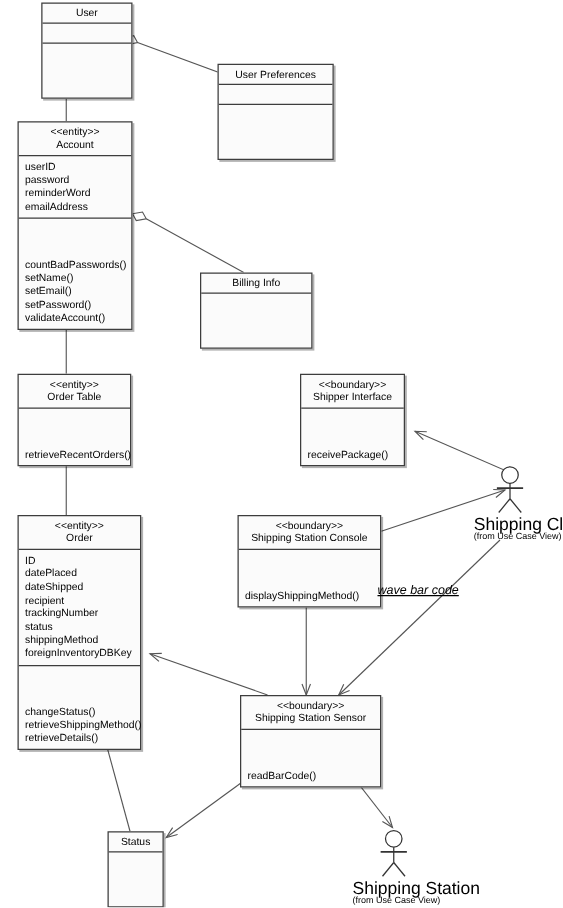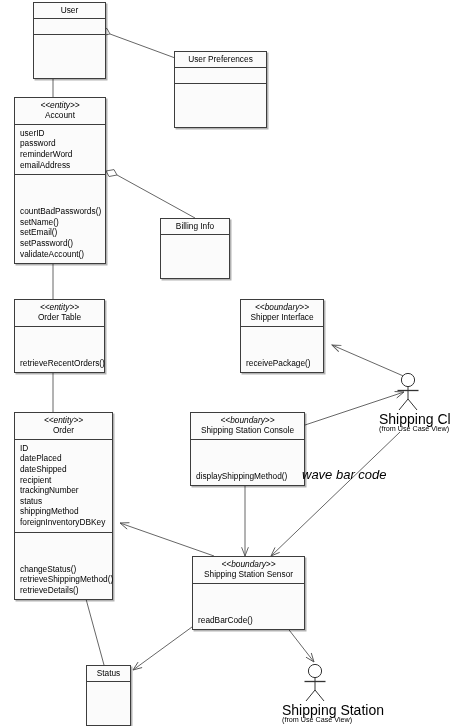--- a/index.html
+++ b/index.html
@@ -33,21 +33,21 @@
     box-shadow: 1.5px 1.5px 0 rgba(0,0,0,0.30);
   }
   .cls-header {
     padding: 2px 4px 3px 4px;
     text-align: center;
     font-size: 8.3px;
     line-height: 10.4px;
     color: #000;
     border-bottom: 1px solid #3d3d3d;
   }
-  .stereotype { display: block; font-style: italic; }
+  .stereotype { display: block; }
   .cls-name { display: block; }
   .cls-compartment {
     padding: 3px 5px 4px 5px;
     font-size: 8.3px;
     line-height: 10.6px;
     color: #000;
     border-bottom: 1px solid #3d3d3d;
     text-align: left;
   }
   .cls-compartment:last-child { border-bottom: none; margin-top: 28px; }
@@ -67,24 +67,25 @@
     white-space: nowrap;
   }
   .actor .actor-sub {
     font-size: 7.2px;
     line-height: 9px;
     color: #000;
     white-space: nowrap;
   }
   .edge-label {
     position: absolute;
-    font-size: 13px;
+    font-size: 10px;
     font-style: italic;
     color: #000;
     white-space: nowrap;
+    text-decoration: underline;
   }
 </style>
 </head>
 <body>
 
 <div id="diagram">
 
   <svg id="edge-layer" viewBox="0 0 450 726" xmlns="http://www.w3.org/2000/svg">
     <defs>
       <marker id="arrowOpen" markerWidth="11" markerHeight="11" refX="9.4" refY="4" orient="auto" markerUnits="userSpaceOnUse">
@@ -178,21 +179,21 @@
     </div>
     <div class="cls-compartment">
       <div class="row">countBadPasswords()</div>
       <div class="row">setName()</div>
       <div class="row">setEmail()</div>
       <div class="row">setPassword()</div>
       <div class="row">validateAccount()</div>
     </div>
   </div>
 
-  <div class="uml-class" style="left:160px; top:218px; width:70px;">
+  <div class="uml-class" style="left:160px; top:218px; width:90px;">
     <div class="cls-header">
       <span class="cls-name">Billing Info</span>
     </div>
     <div class="cls-compartment empty"></div>
   </div>
 
   <div class="uml-class" style="left:14px; top:299px; width:91px;">
     <div class="cls-header">
       <span class="stereotype">&lt;&lt;entity&gt;&gt;</span>
       <span class="cls-name">Order Table</span>

